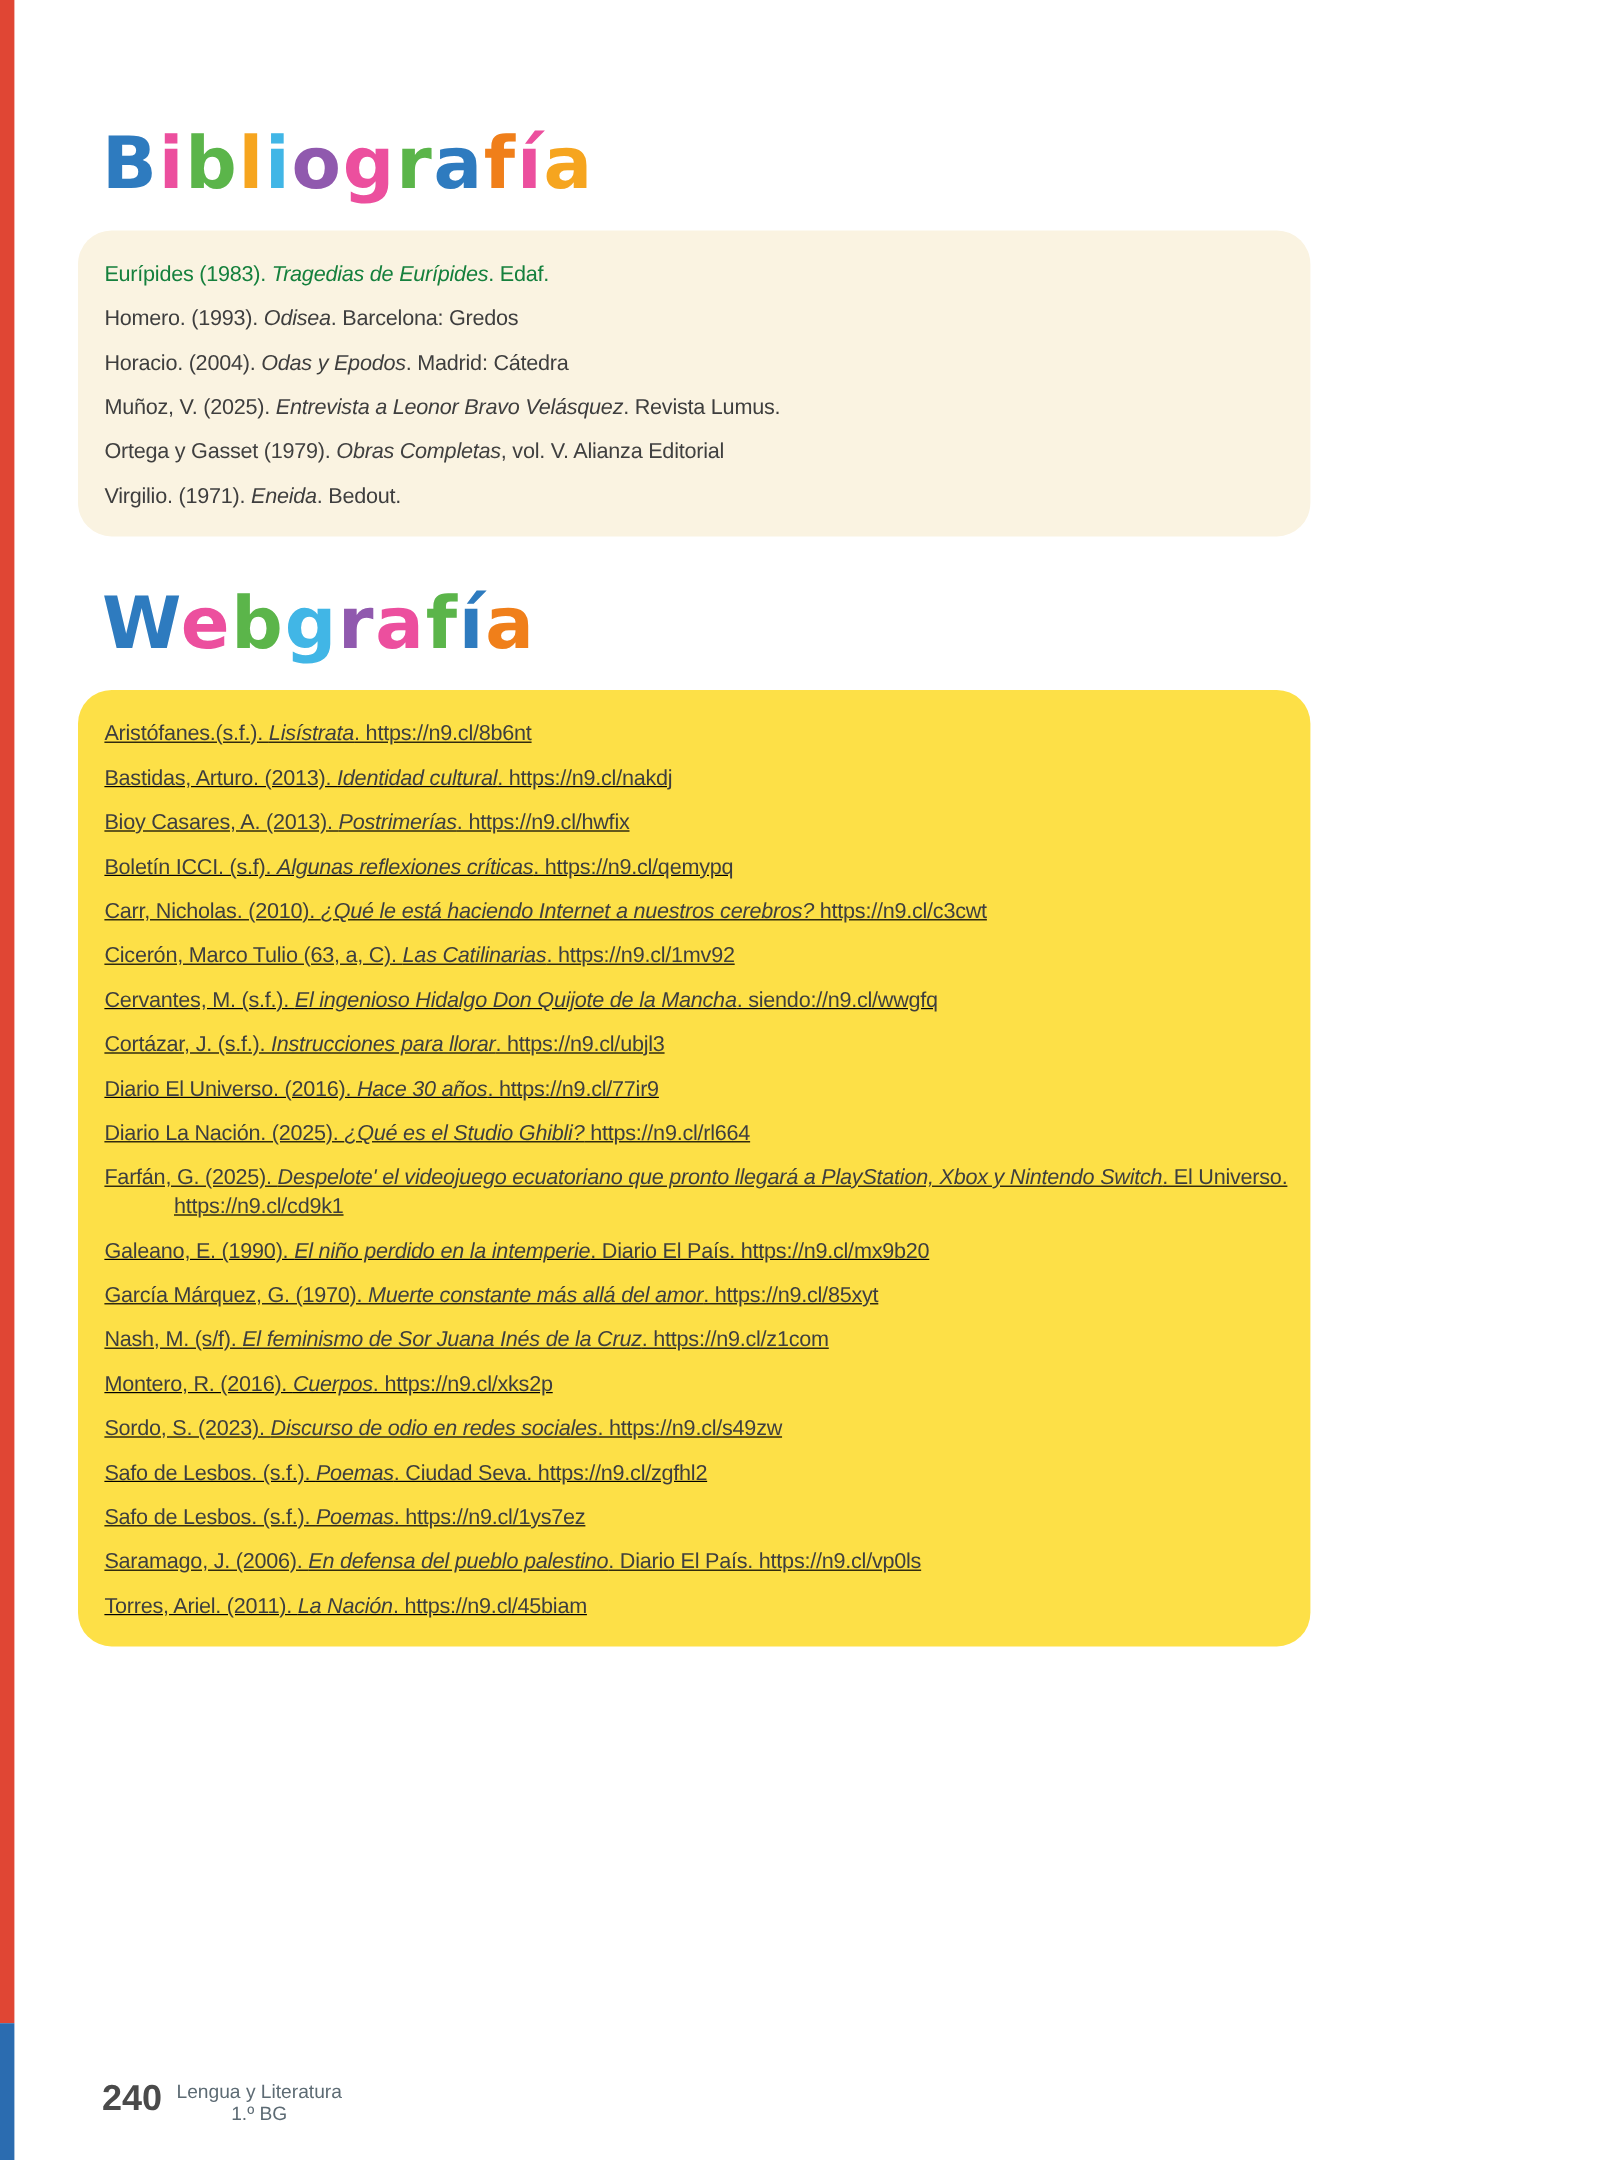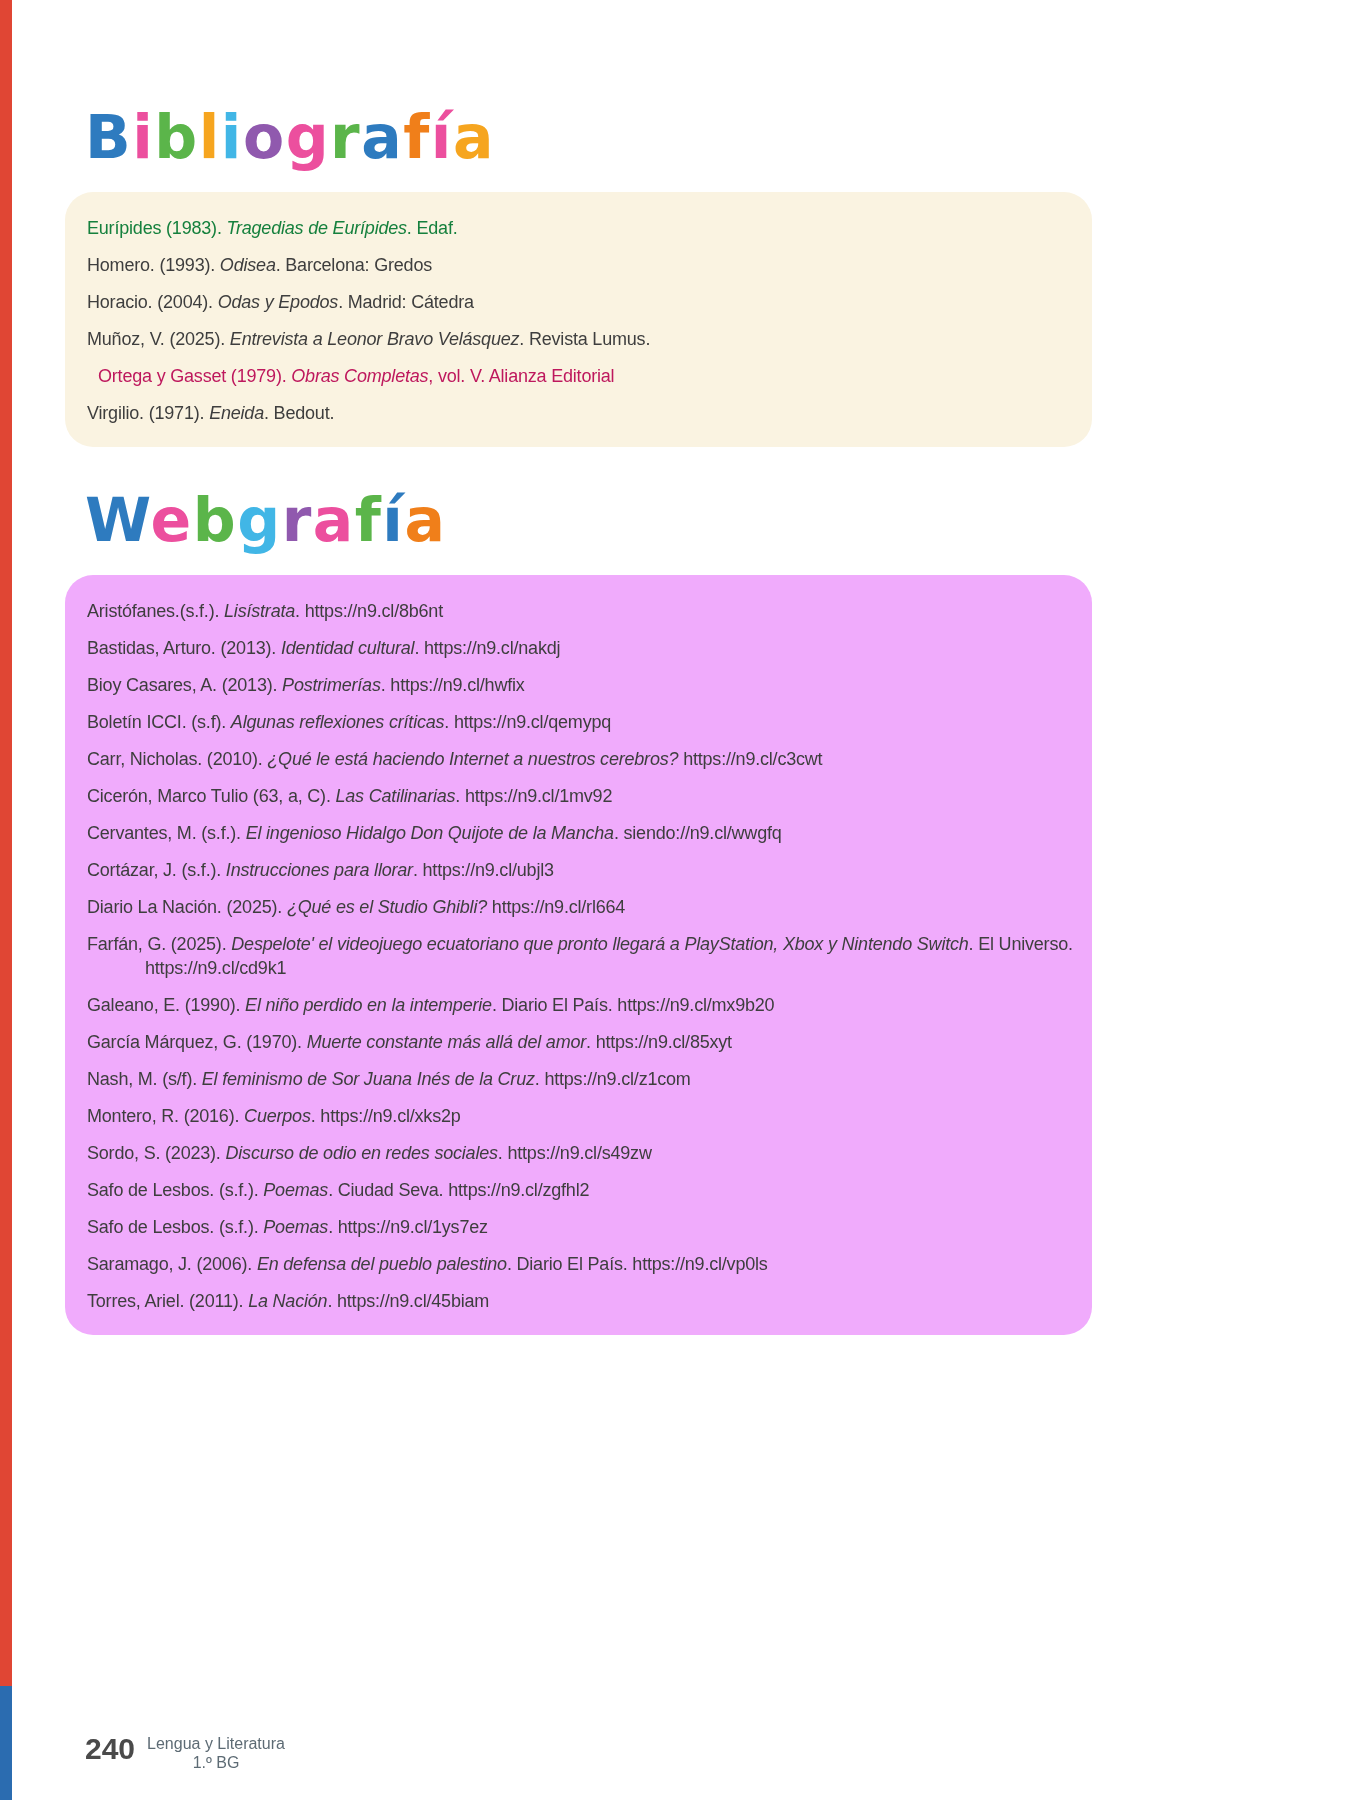--- a/index.html
+++ b/index.html
@@ -42,35 +42,36 @@
 
 <div class="content">
 
   <h1 class="section-title title-biblio" id="biblio-title"><span style="color: rgb(46, 123, 191);">B</span><span style="color: rgb(236, 79, 158);">i</span><span style="color: rgb(91, 181, 74);">b</span><span style="color: rgb(246, 165, 31);">l</span><span style="color: rgb(65, 182, 230);">i</span><span style="color: rgb(144, 89, 174);">o</span><span style="color: rgb(236, 79, 158);">g</span><span style="color: rgb(91, 181, 74);">r</span><span style="color: rgb(46, 123, 191);">a</span><span style="color: rgb(240, 127, 26);">f</span><span style="color: rgb(236, 79, 158);">í</span><span style="color: rgb(246, 165, 31);">a</span></h1>
 
   <div class="ref-box" id="biblio-box" style="background: rgb(250, 243, 225);">
       <div class="entry" style="color: #15803d;"><span>Eurípides (1983). </span><i>Tragedias de Eurípides</i><span>. Edaf.</span></div>
       <div class="entry" style="color: rgb(62, 62, 62);"><span>Homero. (1993). </span><i>Odisea</i><span>. Barcelona: Gredos</span></div>
       <div class="entry" style="color: rgb(62, 62, 62);"><span>Horacio. (2004). </span><i>Odas y Epodos</i><span>. Madrid: Cátedra</span></div>
       <div class="entry" style="color: rgb(62, 62, 62);"><span>Muñoz, V. (2025). </span><i>Entrevista a Leonor Bravo Velásquez</i><span>. Revista Lumus.</span></div>
-      <div class="entry" style="color: #be185d; margin-left: 11px;"><span>Ortega y Gasset (1979). </span><i>Obras Completas</i><span>, vol. V. Alianza Editorial</span></div>
+      <div class="entry" style="color: #404040;"><span>Ortega y Gasset (1979). </span><i>Obras Completas</i><span>, vol. V. Alianza Editorial</span></div>
       <div class="entry" style="color: rgb(62, 62, 62);"><span>Virgilio. (1971). </span><i>Eneida</i><span>. Bedout.</span></div>
     </div>
 
   <h1 class="section-title title-web" id="web-title"><span style="color: rgb(46, 123, 191);">W</span><span style="color: rgb(236, 79, 158);">e</span><span style="color: rgb(91, 181, 74);">b</span><span style="color: rgb(65, 182, 230);">g</span><span style="color: rgb(144, 89, 174);">r</span><span style="color: rgb(236, 79, 158);">a</span><span style="color: rgb(91, 181, 74);">f</span><span style="color: rgb(46, 123, 191);">í</span><span style="color: rgb(240, 127, 26);">a</span></h1>
 
-  <div class="ref-box" id="web-box" style="background: #f0abfc;">
+  <div class="ref-box" id="web-box" style="background: #fde047; text-decoration: underline;">
       <div class="entry" style="color: rgb(62, 62, 62);"><span>Aristófanes.(s.f.). </span><i>Lisístrata</i><span>. https://n9.cl/8b6nt</span></div>
       <div class="entry" style="color: rgb(62, 62, 62);"><span>Bastidas, Arturo. (2013). </span><i>Identidad cultural</i><span>. https://n9.cl/nakdj</span></div>
       <div class="entry" style="color: rgb(62, 62, 62);"><span>Bioy Casares, A. (2013). </span><i>Postrimerías</i><span>. https://n9.cl/hwfix</span></div>
       <div class="entry" style="color: rgb(62, 62, 62);"><span>Boletín ICCI. (s.f). </span><i>Algunas reflexiones críticas</i><span>. https://n9.cl/qemypq</span></div>
       <div class="entry" style="color: rgb(62, 62, 62);"><span>Carr, Nicholas. (2010). </span><i>¿Qué le está haciendo Internet a nuestros cerebros?</i><span> https://n9.cl/c3cwt</span></div>
       <div class="entry" style="color: rgb(62, 62, 62);"><span>Cicerón, Marco Tulio (63, a, C). </span><i>Las Catilinarias</i><span>. https://n9.cl/1mv92</span></div>
       <div class="entry" style="color: rgb(62, 62, 62);"><span>Cervantes, M. (s.f.). </span><i>El ingenioso Hidalgo Don Quijote de la Mancha</i><span>. siendo://n9.cl/wwgfq</span></div>
       <div class="entry" style="color: rgb(62, 62, 62);"><span>Cortázar, J. (s.f.). </span><i>Instrucciones para llorar</i><span>. https://n9.cl/ubjl3</span></div>
+      <div class="entry" style="color: rgb(62, 62, 62);"><span>Diario El Universo. (2016). </span><i>Hace 30 años</i><span>. https://n9.cl/77ir9</span></div>
       <div class="entry" style="color: rgb(62, 62, 62);"><span>Diario La Nación. (2025). </span><i>¿Qué es el Studio Ghibli?</i><span> https://n9.cl/rl664</span></div>
       <div class="entry" style="color: rgb(62, 62, 62);"><span>Farfán, G. (2025). </span><i>Despelote' el videojuego ecuatoriano que pronto llegará a PlayStation, Xbox y Nintendo Switch</i><span>. El Universo. https://n9.cl/cd9k1</span></div>
       <div class="entry" style="color: rgb(62, 62, 62);"><span>Galeano, E. (1990). </span><i>El niño perdido en la intemperie</i><span>. Diario El País. https://n9.cl/mx9b20</span></div>
       <div class="entry" style="color: rgb(62, 62, 62);"><span>García Márquez, G. (1970). </span><i>Muerte constante más allá del amor</i><span>. https://n9.cl/85xyt</span></div>
       <div class="entry" style="color: rgb(62, 62, 62);"><span>Nash, M. (s/f). </span><i>El feminismo de Sor Juana Inés de la Cruz</i><span>. https://n9.cl/z1com</span></div>
       <div class="entry" style="color: rgb(62, 62, 62);"><span>Montero, R. (2016). </span><i>Cuerpos</i><span>. https://n9.cl/xks2p</span></div>
       <div class="entry" style="color: rgb(62, 62, 62);"><span>Sordo, S. (2023). </span><i>Discurso de odio en redes sociales</i><span>. https://n9.cl/s49zw</span></div>
       <div class="entry" style="color: rgb(62, 62, 62);"><span>Safo de Lesbos. (s.f.). </span><i>Poemas</i><span>. Ciudad Seva. https://n9.cl/zgfhl2</span></div>
       <div class="entry" style="color: rgb(62, 62, 62);"><span>Safo de Lesbos. (s.f.). </span><i>Poemas</i><span>. https://n9.cl/1ys7ez</span></div>
       <div class="entry" style="color: rgb(62, 62, 62);"><span>Saramago, J. (2006). </span><i>En defensa del pueblo palestino</i><span>. Diario El País. https://n9.cl/vp0ls</span></div>

